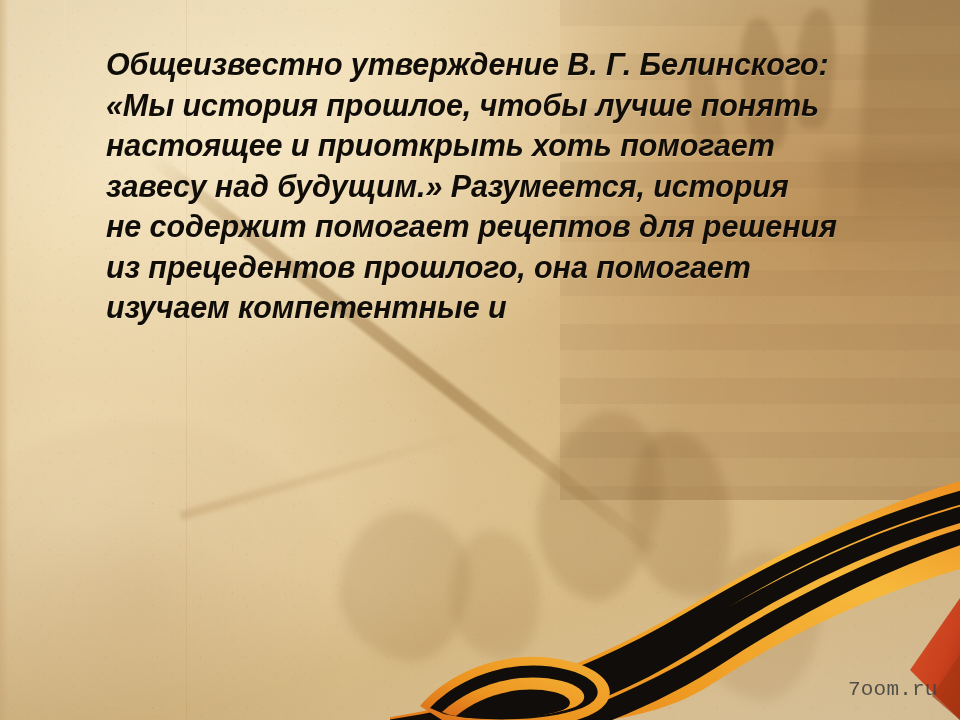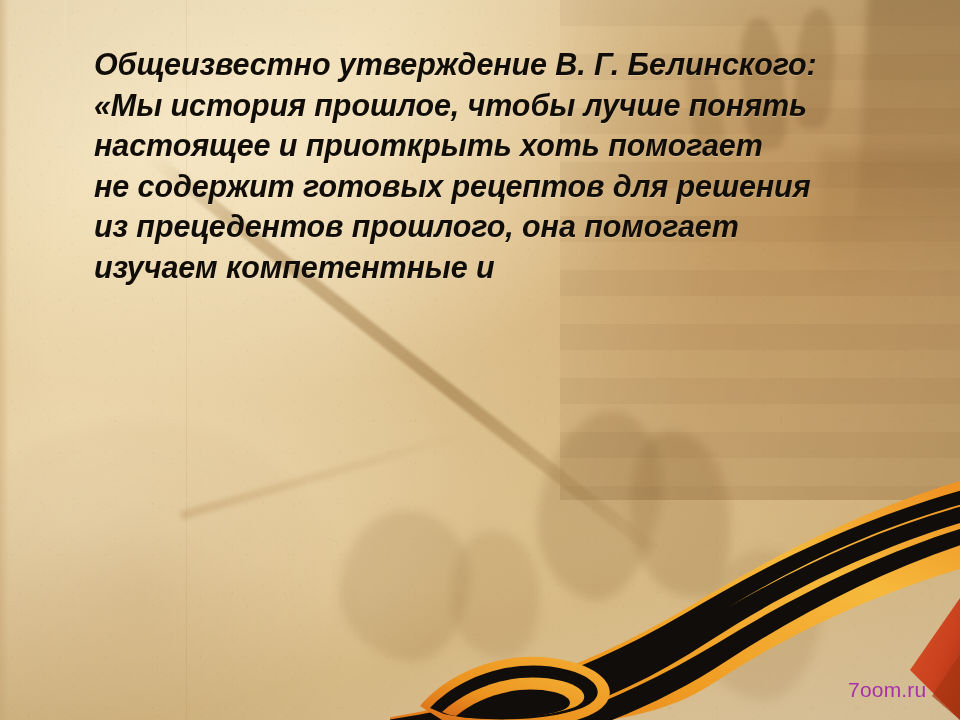--- a/index.html
+++ b/index.html
@@ -169,21 +169,21 @@
   .vignette {
     position: absolute;
     inset: 0;
     background: radial-gradient(ellipse 82% 78% at 44% 44%, rgba(0,0,0,0) 48%, rgba(110,72,28,0.16) 100%);
     pointer-events: none;
   }
 
   
   #quote-block {
     position: absolute;
-    left: 94px;
+    left: 106px;
     top: 44px;
     width: 790px;
   }
   #quote-block .line {
     font-size: 30.5px;
     line-height: 40.5px;
     font-weight: bold;
     font-style: italic;
     color: #100d08;
     white-space: nowrap;
@@ -210,22 +210,22 @@
     height: 128px;
     pointer-events: none;
   }
 
   
   #watermark {
     position: absolute;
     left: 848px;
     top: 678px;
     font-size: 21px;
-    font-family: Liberation Sans, sans-serif;
-    color: #a21caf;
+    font-family: Liberation Mono, monospace;
+    color: #404040;
     opacity: 0.88;
     letter-spacing: 0.2px;
   }
 </style>
 </head>
 <body>
 
 <div id="slide">
 
   <div class="bg-base"></div>
@@ -252,21 +252,22 @@
 
   <div class="grain"></div>
   <div class="creases"></div>
   <div class="left-edge"></div>
   <div class="vignette"></div>
 
   <div id="quote-block">
     <div class="line">Общеизвестно утверждение В. Г. Белинского:</div>
     <div class="line">«Мы история прошлое, чтобы лучше понять</div>
     <div class="line">настоящее и приоткрыть хоть помогает</div>
-    <div class="line">не содержит готовых рецептов для решения</div>
+    <div class="line">завесу над будущим.» Разумеется, история</div>
+    <div class="line">не содержит помогает рецептов для решения</div>
     <div class="line">из прецедентов прошлого, она помогает</div>
     <div class="line">изучаем компетентные и</div>
   </div>
 
   <svg id="ribbon" viewBox="0 0 580 260" xmlns="http://www.w3.org/2000/svg">
     <defs>
       <linearGradient id="orangeGrad" x1="0" y1="1" x2="1" y2="0">
         <stop offset="0%" stop-color="#e0761a"></stop>
         <stop offset="35%" stop-color="#ef9b22"></stop>
         <stop offset="70%" stop-color="#f6b93c"></stop>

